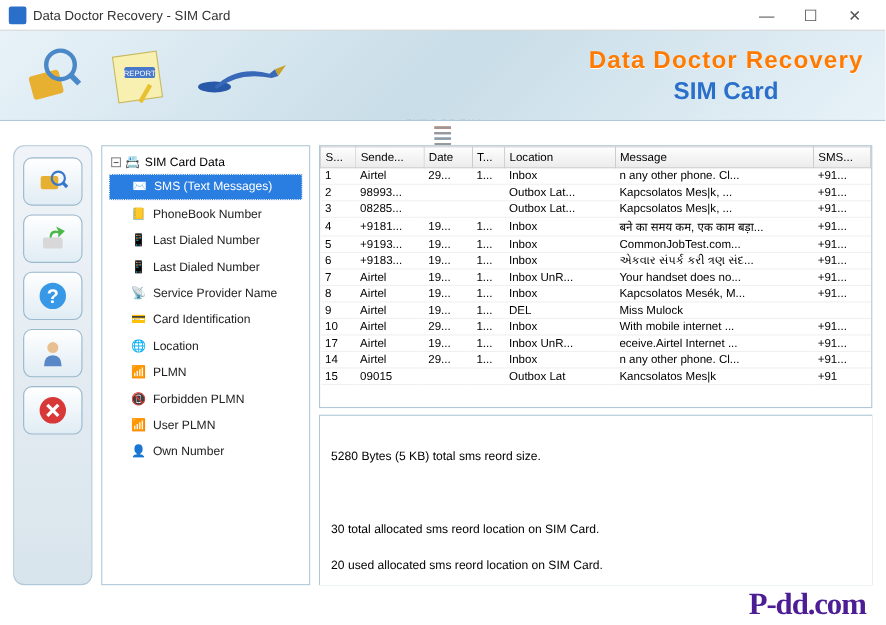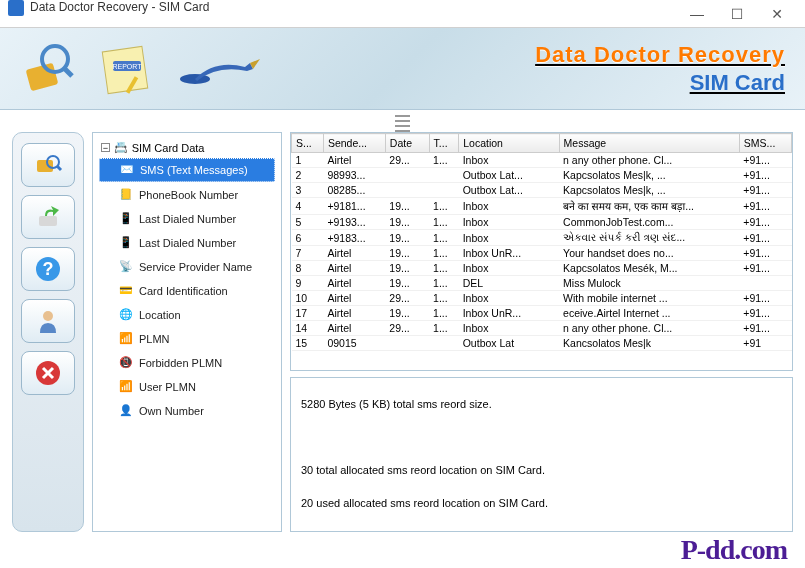--- a/index.html
+++ b/index.html
@@ -1,42 +1,42 @@
 <!DOCTYPE html>
 <html><head>
 <meta charset="utf-8">
 <style>
 * { box-sizing: border-box; margin: 0; padding: 0; }
 body { font-family: "Segoe UI", Tahoma, sans-serif; font-size: 11px; background: #fff; width: 805px; height: 568px; overflow: hidden; }
-.titlebar { height: 28px; background: #fff; display: flex; padding: 0 8px; border-bottom: 1px solid #d0d0d0; }
+.titlebar { height: 28px; background: #fff; display: flex; align-items: center; padding: 0 8px; border-bottom: 1px solid #d0d0d0; }
 .titlebar .icon { width: 16px; height: 16px; background: #2a6fc9; border-radius: 2px; margin-right: 6px; }
 .titlebar .title { flex: 1; font-size: 12px; color: #333; }
 .titlebar .win-btn { width: 40px; height: 28px; display: flex; align-items: center; justify-content: center; font-size: 14px; color: #555; }
 .banner { height: 82px; background: linear-gradient(135deg, #e8f2f8 0%, #c8dde8 50%, #e8f2f8 100%); display: flex; align-items: center; padding: 0 20px; border-bottom: 1px solid #b0c8d8; position: relative; }
 .banner-icons { display: flex; gap: 15px; align-items: center; }
-.brand { margin-left: auto; text-align: right; text-decoration: underline; }
+.brand { margin-left: auto; text-align: right; }
 .brand-main { font-size: 22px; font-weight: bold; color: #ff7a00; letter-spacing: 1px; text-shadow: 0 1px 0 #fff; }
-.brand-sub { font-size: 22px; font-weight: bold; color: #2a6fc9; margin-top: 2px; }
+.brand-sub { font-size: 22px; font-weight: bold; color: #2a6fc9; margin-top: 2px; text-align: center; }
 .share-strip { height: 22px; display: flex; align-items: center; justify-content: flex-end; padding: 0 20px; gap: 3px; font-size: 11px; color: #444; flex-direction: column; }
 .share-ic { width: 15px; height: 15px; border: 1px solid #999; display: inline-block; }
 .main { display: flex; height: 400px; padding: 0 12px; gap: 8px; }
 .toolbar { width: 72px; background: linear-gradient(#f0f4f8, #d8e4ec); border: 1px solid #b0c8d8; border-radius: 10px; display: flex; flex-direction: column; align-items: center; padding: 10px 0; gap: 8px; }
 .tool-btn { width: 54px; height: 44px; background: linear-gradient(#fff, #e0ecf4); border: 1px solid #9bb8cc; border-radius: 8px; display: flex; align-items: center; justify-content: center; font-size: 22px; }
 .tree-panel { width: 190px; border: 1px solid #b0c8d8; background: #fff; padding: 6px; overflow: auto; }
 .tree-root { display: flex; align-items: center; gap: 4px; padding: 2px; }
 .tree-root .exp { font-size: 9px; border: 1px solid #888; width: 9px; height: 9px; display: flex; align-items: center; justify-content: center; }
 .tree-item { display: flex; align-items: center; gap: 6px; padding: 4px 4px 4px 20px; margin: 2px 0; font-size: 11px; color: #222; border-radius: 2px; }
 .tree-item.selected { background: #2a7de1; color: #fff; border: 1px dotted #fff; }
 .tree-ic { width: 14px; height: 14px; display: inline-block; }
 .right-panel { flex: 1; display: flex; flex-direction: column; gap: 6px; }
 .table-wrap { flex: 1; border: 1px solid #b0c8d8; background: #fff; overflow: auto; font-size: 10.5px; }
 table { width: 100%; border-collapse: collapse; }
 th { background: linear-gradient(#fdfdfd, #ebebeb); border: 1px solid #ccc; padding: 3px 4px; text-align: left; font-weight: normal; font-size: 10.5px; white-space: nowrap; position: sticky; top: 0; }
 td { border-bottom: 1px solid #f0f0f0; padding: 1px 4px; white-space: nowrap; overflow: hidden; text-overflow: ellipsis; }
-.details { height: 155px; border: 1px solid #b0c8d8; background: #fff; padding: 1px 10px; font-size: 11px; line-height: 1.5; overflow: auto; white-space: pre-line; }
+.details { height: 155px; border: 1px solid #b0c8d8; background: #fff; padding: 12px 10px; font-size: 11px; line-height: 1.5; overflow: auto; white-space: pre-line; }
 .watermark { position: absolute; right: 18px; bottom: 2px; font-size: 28px; font-weight: bold; color: #4c1d95; font-family: Georgia, serif; letter-spacing: -1px; }
 .col-s { width: 22px; } .col-sender { width: 48px; } .col-date { width: 34px; } .col-t { width: 22px; } .col-loc { width: 78px; } .col-msg { width: 140px; } .col-sms { width: 30px; }
 </style>
 </head>
 <body>
 
 <div class="titlebar">
   <span class="icon"></span>
   <span class="title">Data Doctor Recovery - SIM Card</span>
   <span class="win-btn">—</span>

